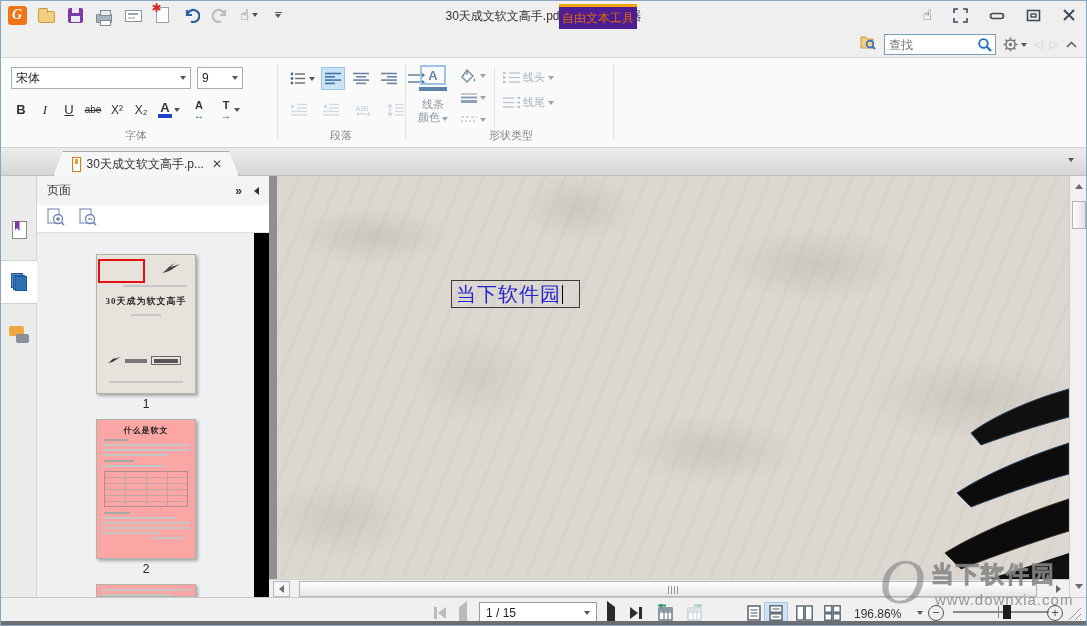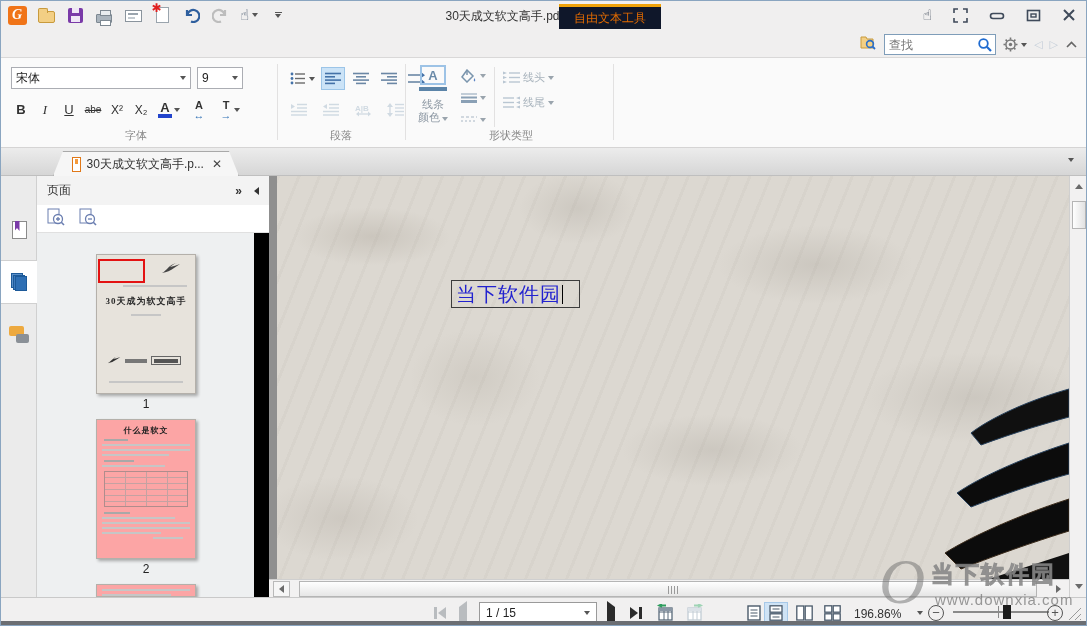--- a/index.html
+++ b/index.html
@@ -22,21 +22,21 @@
   .email { position:relative; width:17px; height:12px; background:#fff; border:1px solid #8a949d; margin-top:2px; }
   .email:before { content:""; position:absolute; left:2px; top:2px; width:10px; height:2px; background:#9aa4ad; }
   .email:after { content:""; position:absolute; left:2px; top:6px; width:7px; height:2px; background:#c3cad0; }
   .newdoc { position:relative; width:13px; height:16px; background:#fff; border:1px solid #9aa4ad; }
   .star { position:absolute; left:-5px; top:-5px; color:#e02020; font-size:12px; line-height:10px; }
   .title-text { position:absolute; left:0; right:0; top:7px; text-align:center; font-size:12px; color:#333; }
   .winbtns { position:absolute; right:10px; top:5px; display:flex; gap:21px; align-items:center; }
   .winbtns svg { display:block; }
 
   
-  .ctx-tool { position:absolute; left:558px; top:3px; width:102px; height:25px; background:#0f172a; border-top:3px solid #f0a30a; color:#e06a00; font-size:12px; display:flex; align-items:center; justify-content:center; }
+  .ctx-tool { position:absolute; left:558px; top:3px; width:78px; height:25px; background:#4c1d95; border-top:3px solid #f0a30a; color:#e06a00; font-size:12px; display:flex; align-items:center; justify-content:center; }
 
   
   .tabrow { position:absolute; left:0; top:30px; width:100%; height:27px; background:#f0efef; border-bottom:1px solid #d9d8d8; }
   .tabs { position:absolute; left:8px; top:0; height:27px; display:flex; }
   .tab { padding:0 13px; font-size:12px; color:#444; display:flex; align-items:center; cursor:default; }
   .tab.file { background:#ee7a18; color:#fff; padding:0 18px; }
   .tab.active-ctx { background:#fff; border:1px solid #c9c8c8; border-bottom:none; color:#333; margin-left:8px; padding:0 18px; position:relative; top:0; }
   .findbar { position:absolute; right:8px; top:3px; display:flex; align-items:center; gap:7px; }
   .find-input { position:relative; width:112px; height:21px; background:#fff; border:1px solid #7f9db9; }
   .find-input input { width:86px; height:100%; border:none; outline:none; font-size:12px; padding:0 4px; color:#333; background:transparent; font-family:inherit; }

